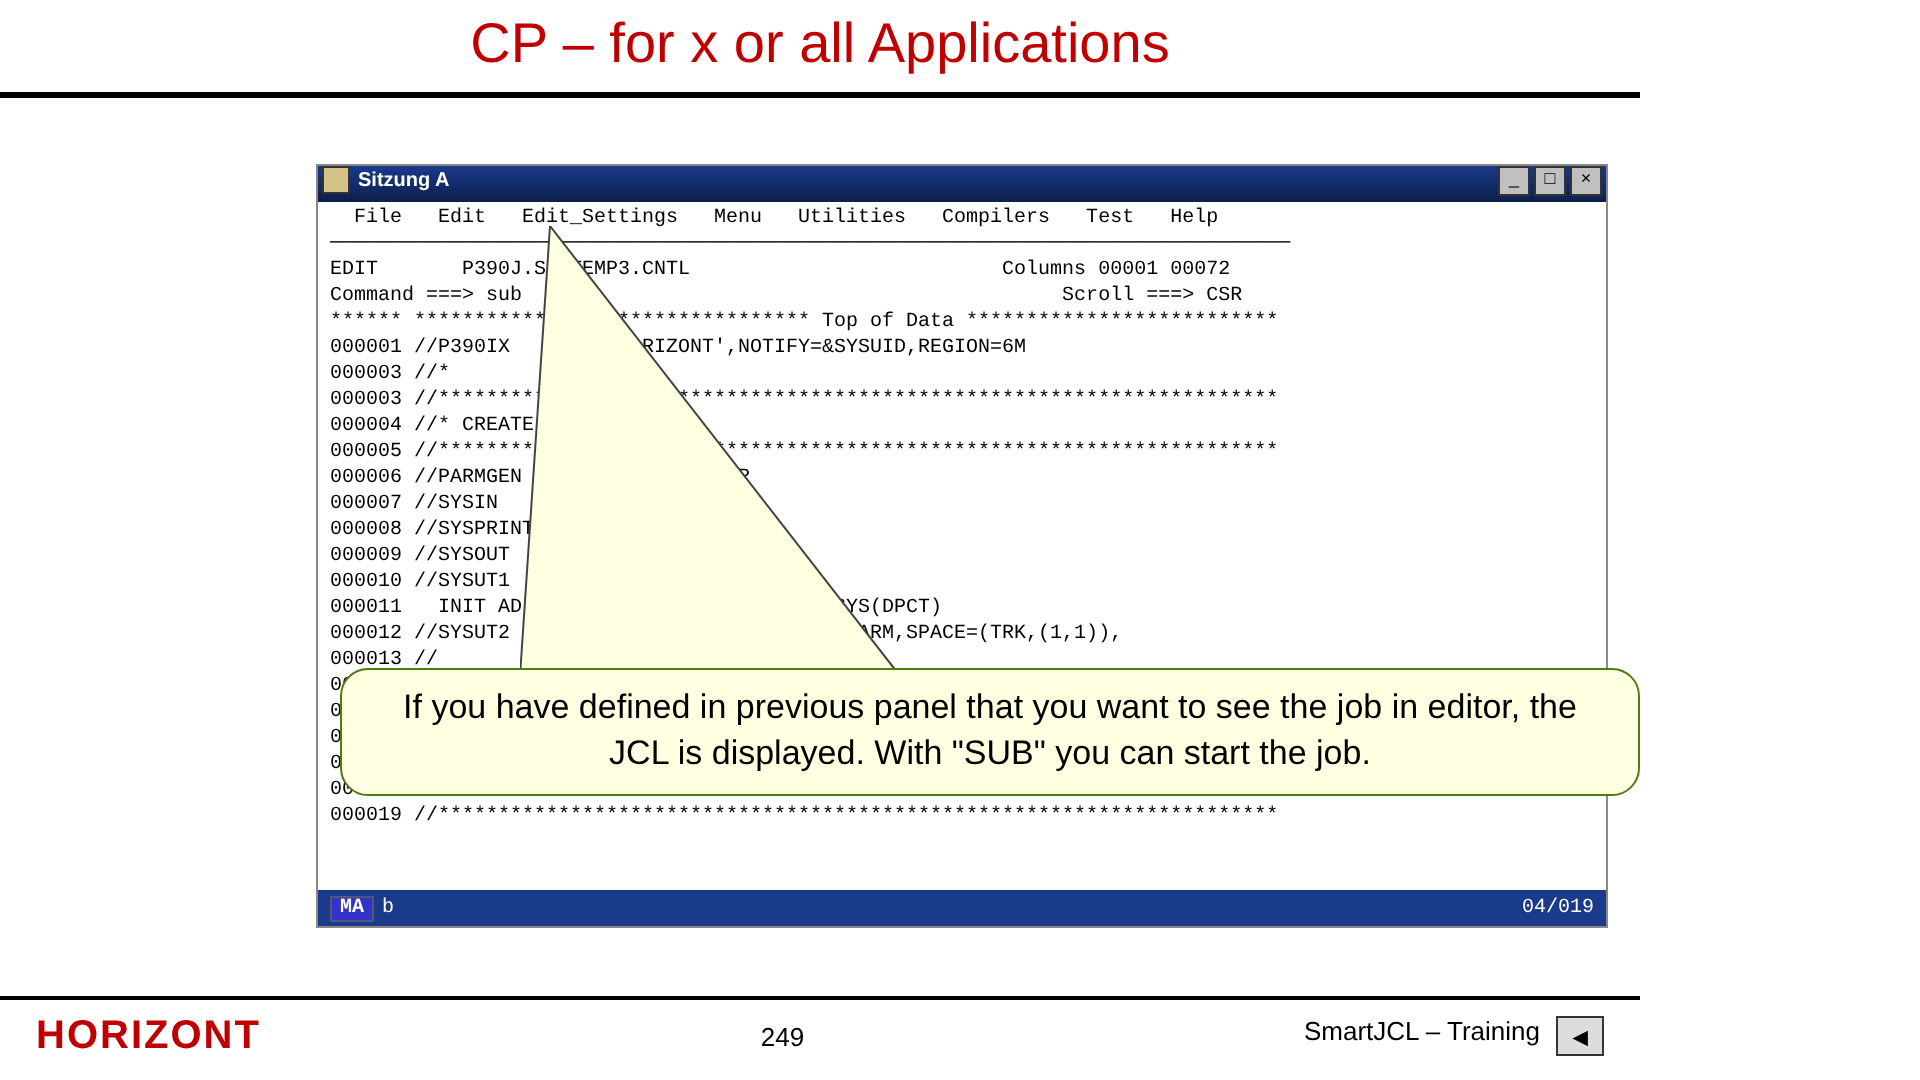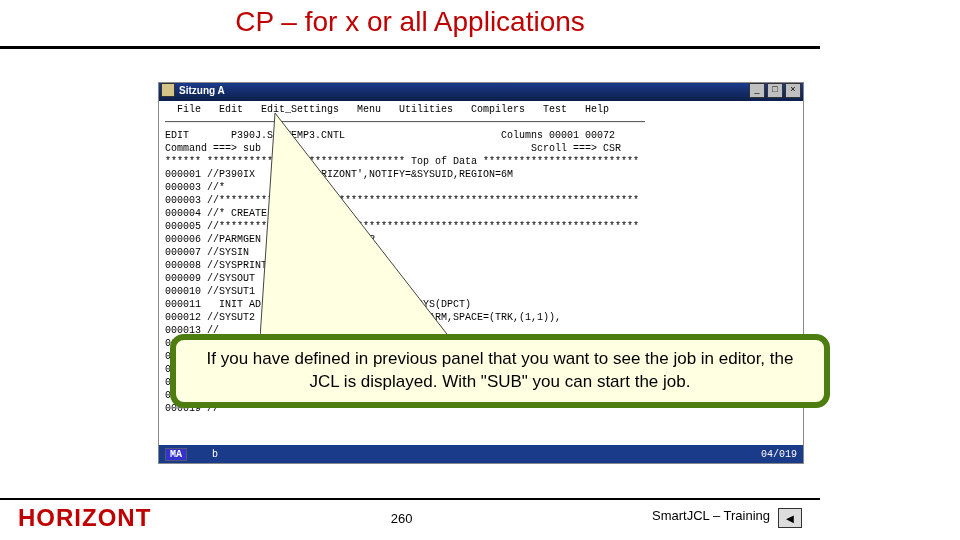--- a/index.html
+++ b/index.html
@@ -9,28 +9,28 @@
   .screenshot{position:absolute;top:82px;left:158px;width:644px;height:380px;border:1px solid #888}
   .titlebar{height:18px;background:linear-gradient(#1a3a8a,#0d1f4a);display:flex;align-items:flex-start;justify-content:space-between;padding:0 2px}
   .titlebar-left{display:flex;align-items:center;gap:4px}
   .titlebar-left .ticon{width:12px;height:12px;background:#d4c488;border:1px solid #333}
   .titlebar-title{color:#fff;font-size:10px;font-weight:bold}
   .titlebar-btns{display:flex;gap:2px}
   .tbtn{width:14px;height:13px;background:#c0c0c0;border:1px solid #333;font-size:9px;line-height:11px;text-align:center;font-family:sans-serif}
   .term{background:#fff;color:#000;font-family:"Courier New",monospace;font-size:10px;line-height:13px;padding:2px 6px;height:340px;position:relative;overflow:hidden;white-space:pre}
   .menubar{color:#000}
   .statusbar{height:18px;background:#1a3a8a;display:flex;align-items:center;justify-content:space-between;padding:0 6px;font-family:"Courier New",monospace;font-size:10px;color:#fff}
-  .sb-left{display:flex;align-items:center;gap:25px}
+  .sb-left{display:flex;align-items:center;gap:4px}
   .sb-box{background:#33c;color:#fff;padding:0 4px;font-weight:bold;border:1px solid #557}
   .callout-tri{position:absolute;top:113px;left:260px;width:190px;height:225px;pointer-events:none}
   .callout-tri svg{width:100%;height:100%}
-  .callout-box{position:absolute;top:334px;left:170px;width:620px;background:#ffffe1;border:6px solid #4d7c0f;border-radius:14px;padding:8px 14px;font-size:17px;color:#000;text-align:center;line-height:1.35}
+  .callout-box{position:absolute;top:334px;left:170px;width:620px;background:#ffffe1;border:1px solid #4d7c0f;border-radius:14px;padding:8px 14px;font-size:17px;color:#000;text-align:center;line-height:1.35}
   .footer-rule{position:absolute;bottom:40px;left:0;right:0;height:2px;background:#000}
   .footer{position:absolute;bottom:8px;left:0;right:0;height:28px;display:flex;align-items:center;justify-content:space-between;padding:0 18px;font-size:15px}
-  .brand{color:#c00000;font-weight:bold;letter-spacing:1px;font-size:24px}
+  .brand{color:#c00000;font-weight:bold;letter-spacing:1px;font-size:20px}
   .pagenum{font-size:13px;color:#000}
   .product{font-size:13px;color:#000}
   .back-icon{width:22px;height:18px;border:1px solid #333;background:#ddd;display:flex;align-items:center;justify-content:center;font-size:13px;margin-left:8px}
   .footer-right{display:flex;align-items:flex-start}
   .term-lines{position:absolute;top:2px;left:6px;right:6px}
 </style>
 </head>
 <body>
 
 <div class="slide">
@@ -93,20 +93,20 @@
     <svg viewBox="0 0 190 225">
       <polygon points="15,0 190,225 0,225" fill="#ffffe1" stroke="#444" stroke-width="1"></polygon>
     </svg>
   </div>
 
   <div class="callout-box">If you have defined in previous panel that you want to see the job in editor, the JCL is displayed. With "SUB" you can start the job.</div>
 
   <div class="footer-rule"></div>
   <div class="footer">
     <div class="brand">HORIZONT</div>
-    <div class="pagenum">260</div>
+    <div class="pagenum">249</div>
     <div class="footer-right">
       <span class="product">SmartJCL – Training</span>
       <span class="back-icon">◄</span>
     </div>
   </div>
 
 </div>
 
 </body></html>

